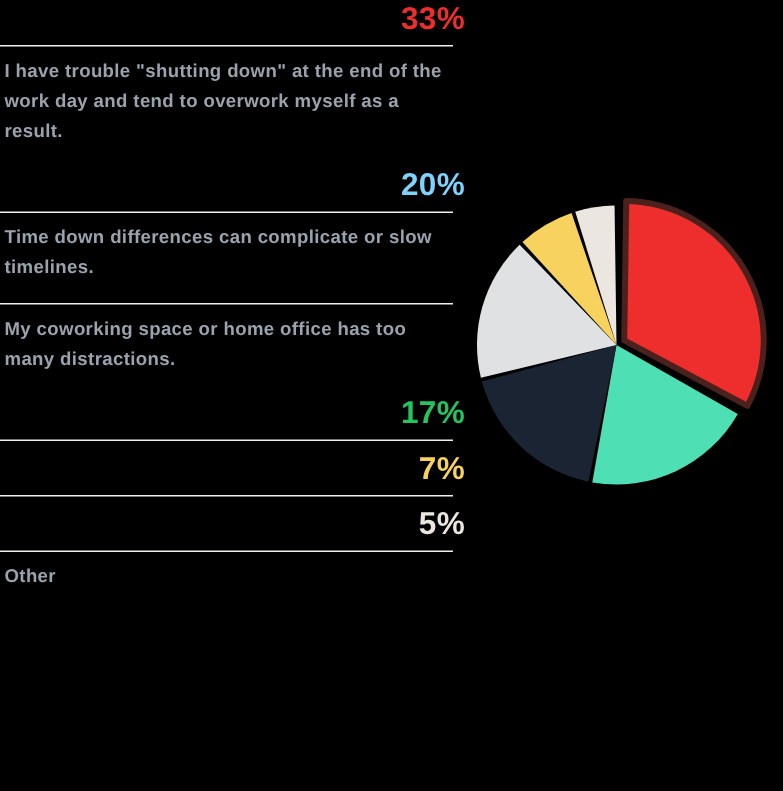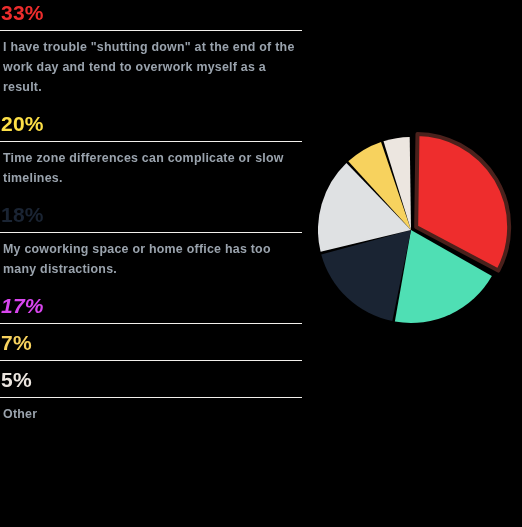--- a/index.html
+++ b/index.html
@@ -33,20 +33,21 @@
     width: 310px;
   }
   .stat-pct {
     font-size: 21px;
     font-weight: 700;
     line-height: 26px;
     letter-spacing: 0.2px;
     padding-left: 1px;
     margin: 0;
     white-space: nowrap;
+    text-align: right;
   }
   .stat-rule {
     width: 302px;
     height: 1px;
     background: #f2f0ec;
     margin: 4px 0 6px 0;
   }
   .stat-text {
     font-size: 12.4px;
     line-height: 20px;
@@ -77,33 +78,32 @@
 
   <div id="list-column">
 
     <div class="stat-block">
       <div class="stat-pct" style="color: rgb(238, 45, 45);">33%</div>
       <div class="stat-rule"></div>
       <div class="stat-text">I have trouble "shutting down" at the end of the work day and tend to overwork myself as a result.</div>
     </div>
 
     <div class="stat-block">
-      <div class="stat-pct" style="color: #fde047;">20%</div>
+      <div class="stat-pct" style="color: #7dd3fc;">20%</div>
       <div class="stat-rule"></div>
-      <div class="stat-text">Time zone differences can complicate or slow timelines.</div>
+      <div class="stat-text">Time down differences can complicate or slow timelines.</div>
     </div>
 
     <div class="stat-block">
-      <div class="stat-pct" style="color: rgb(26, 36, 51);">18%</div>
       <div class="stat-rule"></div>
       <div class="stat-text">My coworking space or home office has too many distractions.</div>
     </div>
 
     <div class="stat-block">
-      <div class="stat-pct" style="color: #d946ef; font-style: italic;">17%</div>
+      <div class="stat-pct" style="color: #22c55e;">17%</div>
       <div class="stat-rule"></div>
     </div>
 
     <div class="stat-block">
       <div class="stat-pct" style="color: rgb(247, 210, 94);">7%</div>
       <div class="stat-rule"></div>
     </div>
 
     <div class="stat-block">
       <div class="stat-pct" style="color: rgb(236, 230, 224);">5%</div>

